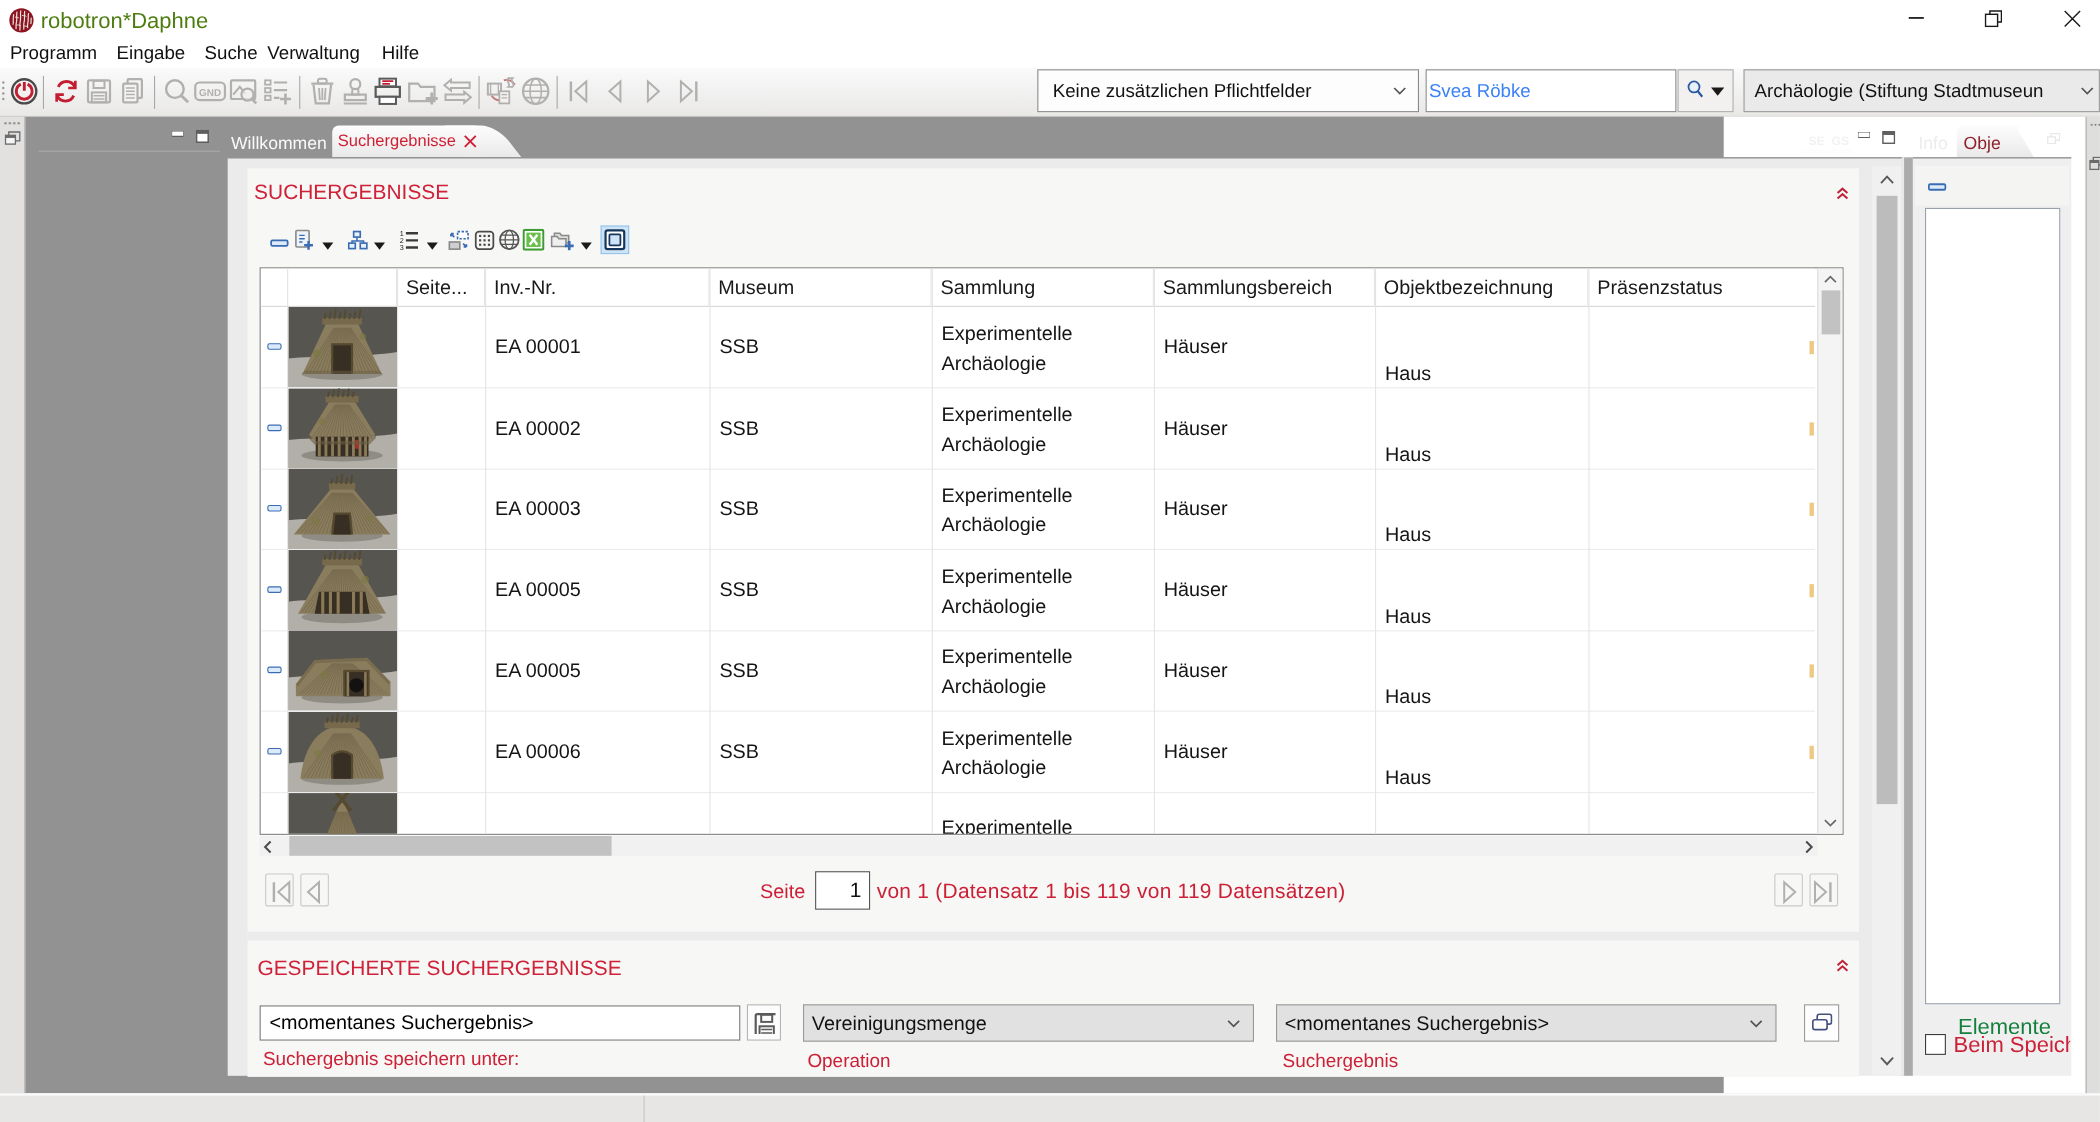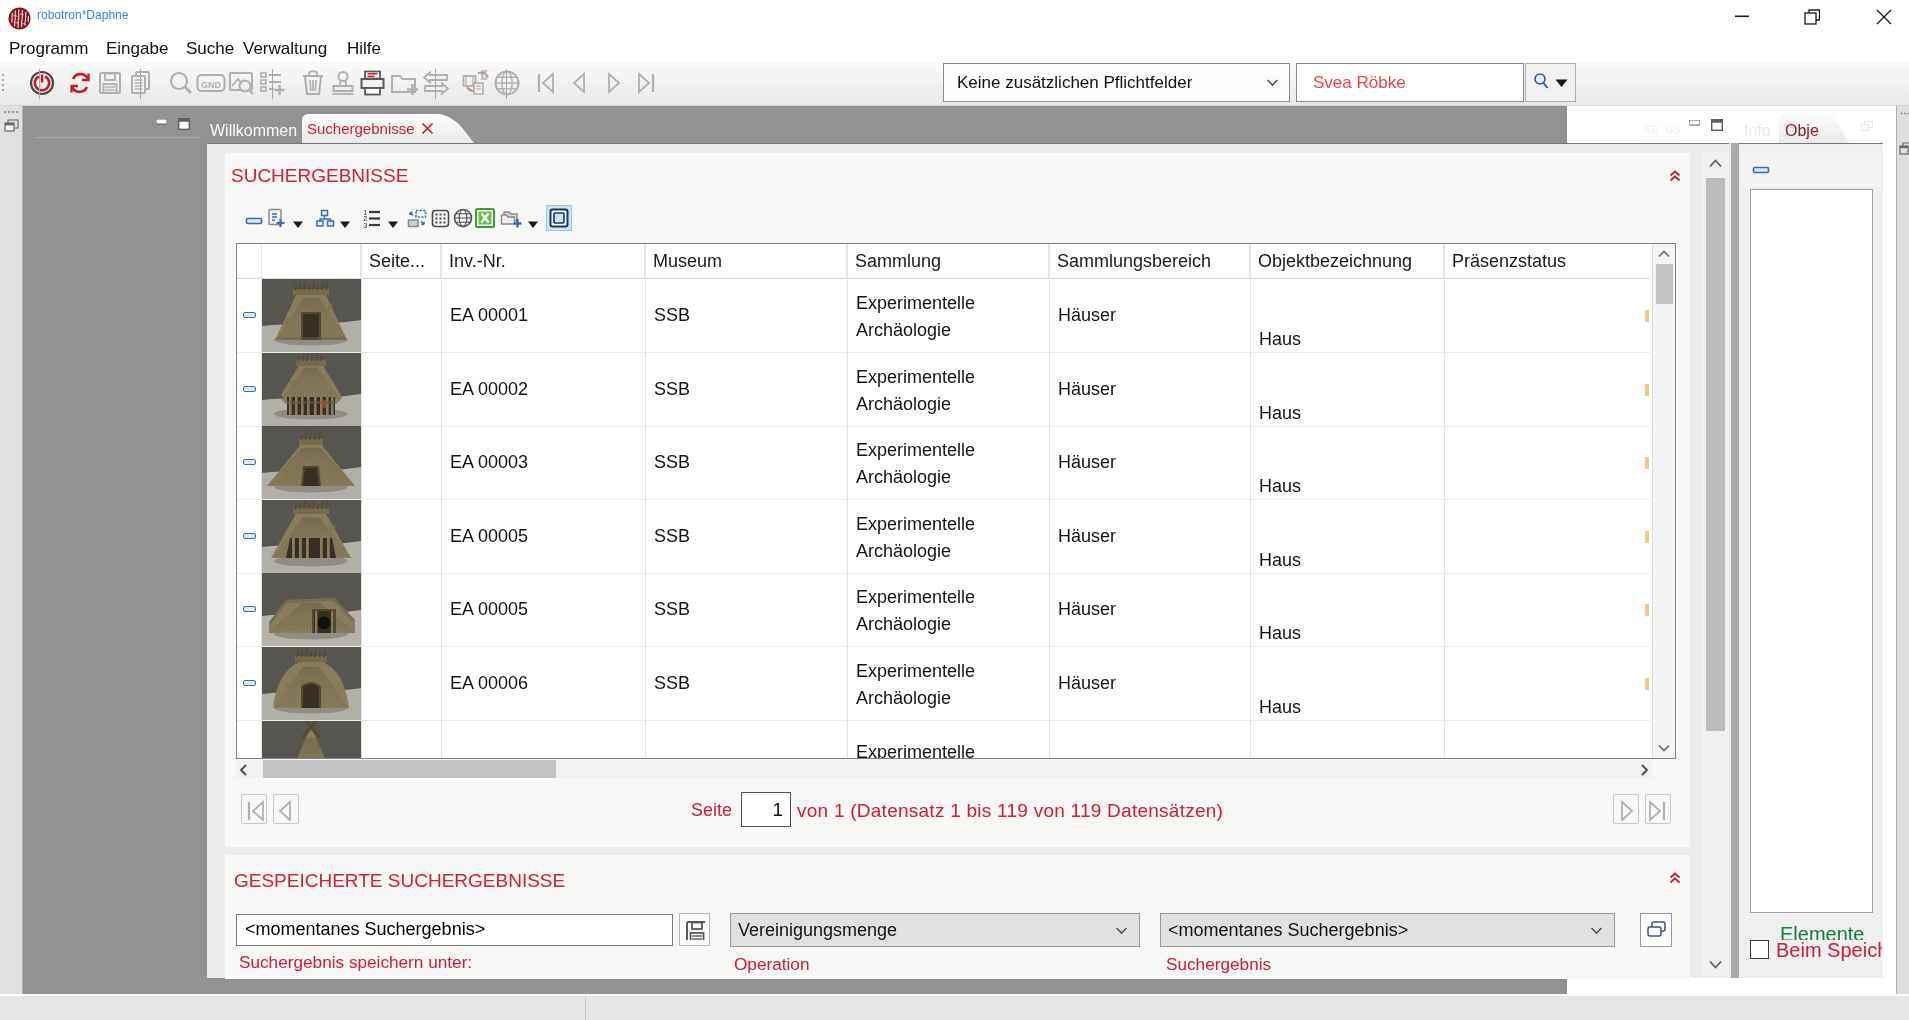--- a/index.html
+++ b/index.html
@@ -1,24 +1,24 @@
 <!DOCTYPE html>
 <html><head><meta charset="utf-8"><style>
 * { margin:0; padding:0; box-sizing:border-box; }
 html,body { width:1909px; height:1020px; overflow:hidden; font-family:"Liberation Sans",sans-serif; background:#fff; }
 #titlebar { position:absolute; left:0; top:0; width:1909px; height:35px; background:#fff; }
-#title-text { position:absolute; left:37px; top:8px; font-size:12px; color:#3b82f6; }
+#title-text { position:absolute; left:37px; top:8px; font-size:20px; color:#4d7c0f; }
 #menubar { position:absolute; left:0; top:35px; width:1909px; height:27px; background:#fff; }
 .mi { position:absolute; top:4px; font-size:17px; color:#101010; }
 #toolbar { position:absolute; left:0; top:62px; width:1909px; height:44px; background:linear-gradient(#fafafa,#e9e8e7); border-bottom:1px solid #d6d5d4; }
 .tsep { position:absolute; top:7px; width:1px; height:30px; background:#a9a8a7; }
-.ticon { position:absolute; top:9px;margin-left:20px; }
+.ticon { position:absolute; top:9px; }
 #combo1 { position:absolute; left:943px; top:1px; width:347px; height:39px; background:#fdfdfd; border:1px solid #8a8a8a; font-size:17px; color:#111; padding-left:13px; line-height:37px; }
 #combo1 .chev,.combo .chev { position:absolute; right:10px; top:14px; }
-#input1 { position:absolute; left:1296px; top:1px; width:228px; height:39px; background:#fff; border:1px solid #8a8a8a; font-size:17px; color:#ef4444; padding-left:16px; line-height:37px; }
+#input1 { position:absolute; left:1296px; top:1px; width:228px; height:39px; background:#fff; border:1px solid #8a8a8a; font-size:17px; color:#3b82f6; padding-left:2px; line-height:37px; }
 #srchbtn { position:absolute; left:1525px; top:1px; width:51px; height:39px; background:#f2f1f0; border:1px solid #aeadac; }
 #combo2 { position:absolute; left:1585px; top:1px; width:324px; height:39px; background:#ebeaea; border:1px solid #9a9a9a; font-size:17px; color:#111; padding-left:9px; line-height:37px; overflow:hidden; white-space:nowrap; }
 #mdi { position:absolute; left:0; top:106px; width:1567px; height:888px; background:#929292; }
 #leftstrip { position:absolute; left:0; top:0; width:23px; height:888px; background:#e2e1e0; border-right:1px solid #b5b4b3; }
 #content { position:absolute; left:207px; top:37px; width:1522px; height:835px; background:#ebebeb; border-top:1px solid #787878; }
 #panel { position:absolute; left:18px; top:9px; width:1465px; height:826px; background:#f7f7f6; }
 .redtitle { position:absolute; color:#cf2138; }
 #tabwill { position:absolute; left:210px; top:16px; font-size:16px; color:#fafafa; }
 #tabsuch { position:absolute; left:302px; top:8px; width:170px; height:29px; }
 #tabsuch .bg { position:absolute; left:0; top:0; width:138px; height:29px; background:linear-gradient(#fdfdfd,#e9e9e9); border-radius:6px 8px 0 0; }
@@ -217,20 +217,25 @@
       </svg>
  </div>
  <div id="input1">Svea Röbke</div>
  <div id="srchbtn">
    <svg style="position:absolute;left:6px;top:8px" width="18" height="20" viewBox="0 0 18 20">
         <circle cx="8" cy="7" r="5" fill="#e8f0fa" stroke="#2a5aa0" stroke-width="1.6"></circle>
         <line x1="11.5" y1="11" x2="15.5" y2="16" stroke="#2a5aa0" stroke-width="2"></line>
       </svg>
    <svg style="position:absolute;left:28px;top:14px" width="15" height="10" viewBox="0 0 15 10">
         <path d="M1.5 1.5 L13.5 1.5 L7.5 9 Z" fill="#1a1a1a"></path>
+      </svg>
+ </div>
+ <div id="combo2">Archäologie (Stiftung Stadtmuseun
+   <svg style="position:absolute;right:4px;top:14px" width="13" height="9" viewBox="0 0 13 9">
+        <path d="M1.5 2 L6.5 7 L11.5 2" fill="none" stroke="#555" stroke-width="1.6"></path>
       </svg>
  </div>
 </div>
 <div id="mdi">
  <div id="leftstrip">
    <svg style="position:absolute;left:3px;top:4px" width="18" height="6">
         <g fill="#9a9998">
           <circle cx="2" cy="2" r="1.2"></circle>
           <circle cx="6" cy="2" r="1.2"></circle>
           <circle cx="10" cy="2" r="1.2"></circle>

